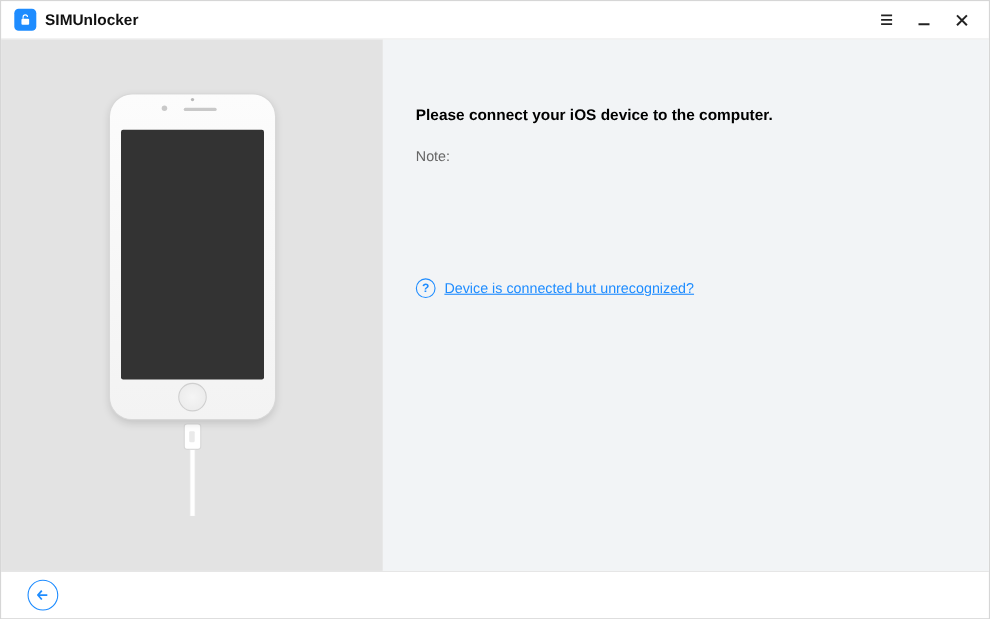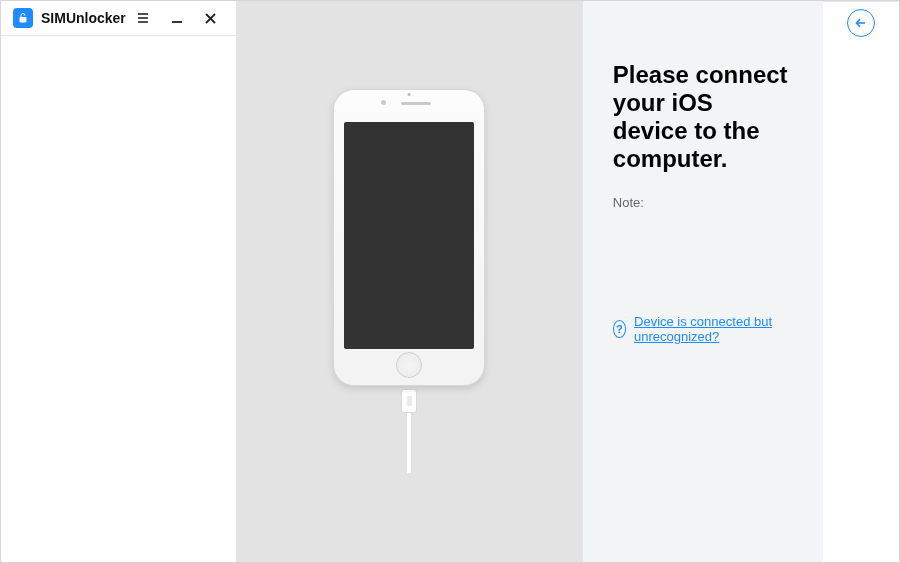--- a/index.html
+++ b/index.html
@@ -1,29 +1,29 @@
 <!DOCTYPE html>
 <html><head>
 <meta charset="utf-8">
 <style>
   html,body{margin:0;padding:0;font-family:"Segoe UI",Arial,sans-serif;background:#fff;}
-  .window{width:900px;height:563px;box-sizing:border-box;border:1px solid #d6d6d6;display:flex;flex-direction:row;}
+  .window{width:900px;height:563px;box-sizing:border-box;border:1px solid #d6d6d6;display:flex;flex-direction:column;}
   
   .titlebar{height:34px;display:flex;align-items:center;padding:0 8px 0 12px;border-bottom:1px solid #e6e6e6;}
   .logo-badge{width:20px;height:20px;background:#1e8cff;border-radius:4px;display:flex;align-items:center;justify-content:center;margin-right:8px;}
   .logo-badge svg{width:12px;height:12px;}
   .app-title{font-weight:600;font-size:14px;color:#111;}
   .tb-spacer{flex:1;}
   .tb-btn{width:34px;height:34px;display:flex;align-items:center;justify-content:center;cursor:pointer;}
   .tb-btn svg{stroke:#222;}
   
   .body{flex:1;display:flex;min-height:0;}
   .left-pane{width:347px;background:#e3e3e3;display:flex;align-items:center;justify-content:center;position:relative;}
   .right-pane{flex:1;background:#f2f4f6;padding:60px 30px 30px 30px;box-sizing:border-box;}
-  .heading{font-size:24px;font-weight:700;color:#000;margin:0 0 20px 0;}
+  .heading{font-size:14px;font-weight:700;color:#000;margin:0 0 20px 0;}
   .notes{font-size:13px;color:#666;line-height:1.6;}
   .help-row{margin-top:100px;display:flex;align-items:center;}
   .help-icon{width:16px;height:16px;border:1.5px solid #1e8cff;border-radius:50%;color:#1e8cff;font-size:11px;font-weight:700;display:flex;align-items:center;justify-content:center;margin-right:8px;}
   .help-link{color:#1e8cff;font-size:13px;text-decoration:underline;cursor:pointer;}
   
   .bottombar{height:42px;border-top:1px solid #e6e6e6;display:flex;align-items:center;padding:0 24px;}
   .back-btn{width:26px;height:26px;border:1.5px solid #1e8cff;border-radius:50%;display:flex;align-items:center;justify-content:center;cursor:pointer;}
   .back-btn svg{stroke:#1e8cff;}
   
   .phone-wrap{position:relative;display:flex;flex-direction:column;align-items:center;}

